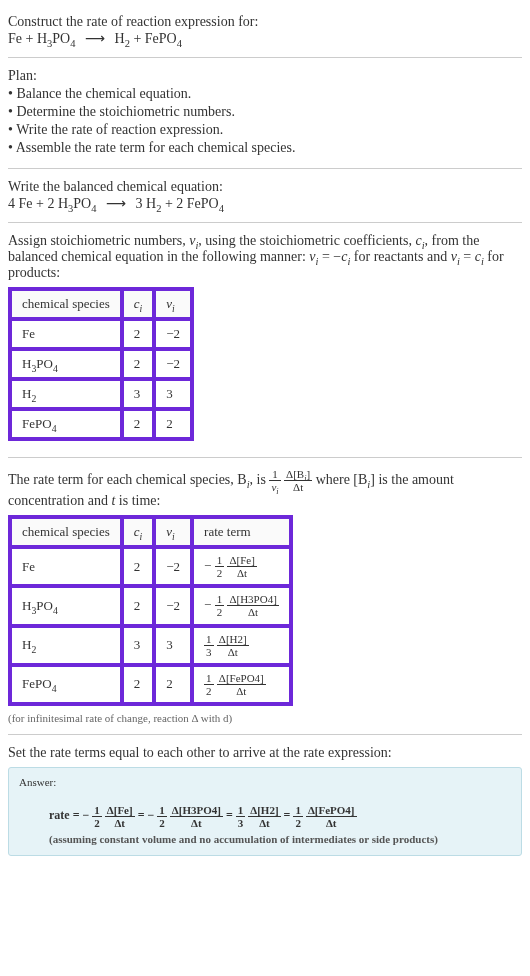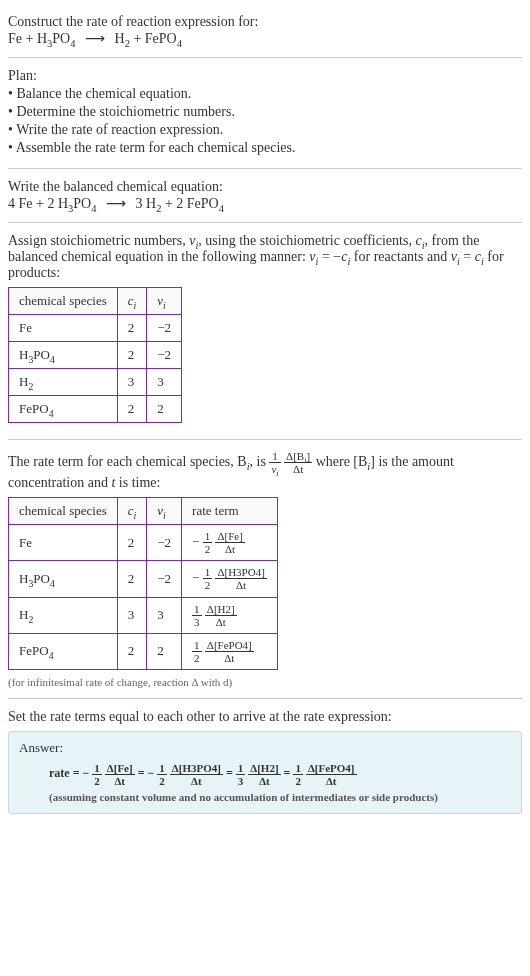--- a/index.html
+++ b/index.html
@@ -29,21 +29,21 @@
   }
   .arrow {
     padding: 0 6px;
   }
   table.data {
     border-collapse: collapse;
     margin: 6px 0;
     font-size: 13px;
   }
   table.data th, table.data td {
-    border: 1px solid #6d28d9;
+    border: 4px solid #6d28d9;
     padding: 5px 10px;
     text-align: left;
     font-weight: normal;
     vertical-align: middle;
   }
   table.data th {
     background: #fafafa;
   }
   .frac {
     display: inline-block;
@@ -70,22 +70,22 @@
     margin-top: 2px;
   }
   .answer-box {
     background: #e6f3f7;
     border: 1px solid #bcdce5;
     border-radius: 3px;
     padding: 8px 10px 10px 10px;
     margin-top: 6px;
   }
   .answer-box .label {
-    font-size: 13px;
-    margin-bottom: 6px;
+    font-size: 11px;
+    margin-bottom: 16px;
   }
   .answer-box .rate-line {
     font-size: 12px;
     padding-left: 30px;
     font-weight: bold;
   }
   .answer-box .assumption {
     font-size: 11px;
     color: #555;
     padding-left: 30px;

